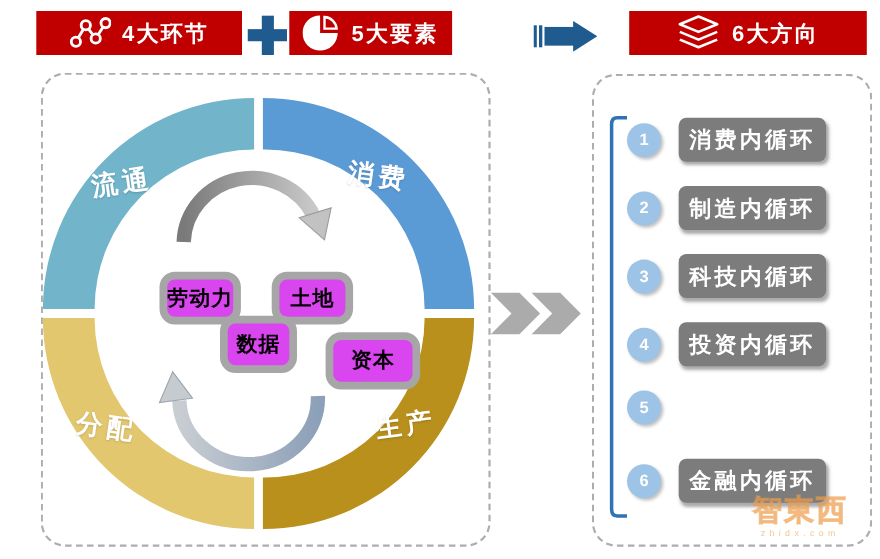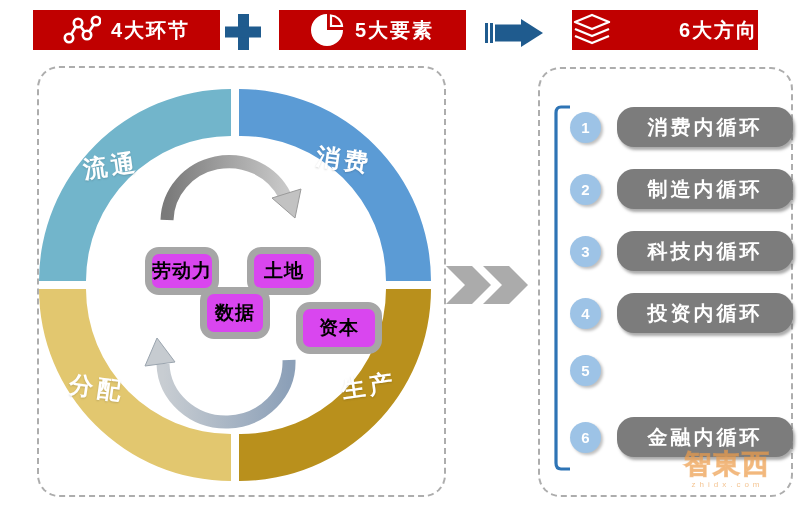--- a/index.html
+++ b/index.html
@@ -9,22 +9,22 @@
     padding-left:33px;
   }
   
   .banner{
     position:absolute;top:10px;height:40px;background:#C00000;
     display:flex;align-items:center;justify-content:center;gap:10px;
   }
   .banner .blabel{color:#fff;font-size:20px;font-weight:bold;letter-spacing:2px;white-space:nowrap;}
   .banner svg{display:block;}
   #banner1{left:33px;width:187px;}
-  #banner2{left:263px;width:187px;margin-left:16px;}
-  #banner3{left:572px;width:186px;justify-content:space-between;}
+  #banner2{left:263px;width:148px;}
+  #banner3{left:572px;width:216px;}
   #plus-wrap{position:absolute;left:225px;top:14px;}
   #arrow-wrap{position:absolute;left:485px;top:19px;}
   
   .panel{position:absolute;border:2px dashed #ADADAD;border-radius:22px;background:#fff;}
   #cycle-panel{left:37px;top:66px;width:405px;height:427px;}
   #dir-panel{left:538px;top:67px;width:251px;height:426px;}
   
   #ring-svg{position:absolute;left:0;top:0;}
   .quad-label{
     position:absolute;color:#fff;font-size:24px;font-weight:bold;letter-spacing:4px;
@@ -49,21 +49,21 @@
   
   #bracket{position:absolute;left:12px;top:36px;}
   .dir-item{position:absolute;left:30px;display:flex;align-items:center;gap:16px;}
   .num-badge{
     width:31px;height:31px;border-radius:50%;background:#9DC3E6;flex:0 0 auto;
     display:flex;align-items:center;justify-content:center;
     color:#fff;font-size:15px;font-weight:bold;
     box-shadow:2px 2px 3px rgba(0,0,0,0.25);
   }
   .pill{
-    width:176px;height:40px;border-radius:17px;background:#7C7C7C;
+    width:134px;height:40px;border-radius:7px;background:#7C7C7C;
     display:flex;align-items:center;justify-content:center;
     color:#fff;font-size:20px;font-weight:bold;letter-spacing:3px;white-space:nowrap;
     box-shadow:2px 3px 3px rgba(100,100,100,0.55);
   }
   
   #watermark{position:absolute;left:684px;top:451px;z-index:6;text-align:center;line-height:1;}
   #watermark .wm-cn{
     font-size:27px;font-weight:bold;color:rgba(236,156,74,0.38);
     -webkit-text-stroke:1px rgba(236,156,74,0.55);letter-spacing:2px;
   }

